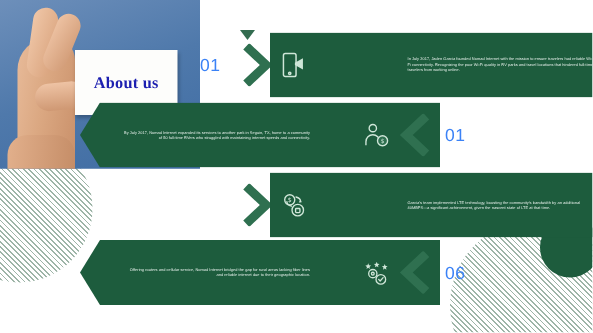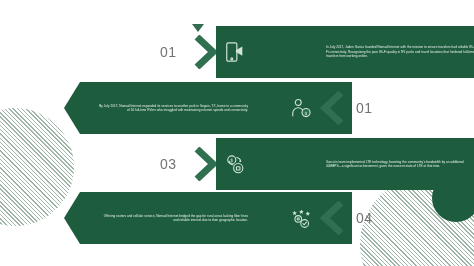--- a/index.html
+++ b/index.html
@@ -112,40 +112,52 @@
 
   .chev{
     position:absolute;top:0;height:52px;width:40px;
     display:flex;align-items:center;justify-content:center;
   }
   .chev svg{width:30px;height:34px;}
 
   .num{
     position:absolute;top:0;height:52px;
     display:flex;align-items:center;
-    color:#737373;font-size:14px;font-weight:400;letter-spacing:.5px;
+    color:#3b82f6;font-size:14px;font-weight:400;letter-spacing:.5px;
   }
 
   
   #row1{left:160px;top:26px;width:314px;}
   #row2{left:64px;top:82px;width:410px;}
   #row3{left:160px;top:138px;width:314px;}
   #row4{left:64px;top:192px;width:410px;}
 </style>
 </head>
 <body>
 
 <div class="slide">
 
   <div class="deco-hatch-bl"></div>
   <div class="deco-hatch-br"></div>
   <div class="deco-circle-br"></div>
   <div class="deco-tri-tr"></div>
   <div class="deco-diamond-l"></div>
 
+  <div class="photo-panel">
+    <div class="hand">
+      <div class="palm"></div>
+      <div class="finger f1"></div>
+      <div class="finger f2"></div>
+      <div class="finger thumb"></div>
+      <div class="wrist"></div>
+    </div>
+    <div class="card">
+      <span class="card-text">About us</span>
+    </div>
+  </div>
 
   <div class="row" id="row1">
     <div class="num" style="left:0px;">01</div>
     <div class="chev" style="left:28px;">
       <svg viewBox="0 0 30 34">
           <path d="M4 2 L20 17 L4 32" fill="none" stroke="#2f7050" stroke-width="7"></path>
         </svg>
     </div>
     <div class="arrow right dark" style="left:56px;width:258px;justify-content:flex-end;">
       <div class="arrow-text ta-left" style="width:150px;margin-right:6px;">In July 2017, Jaden Garcia founded Nomad Internet with the mission to ensure travelers had reliable Wi-Fi connectivity. Recognizing the poor Wi-Fi quality in RV parks and travel locations that hindered full-time travelers from working online.</div>
@@ -173,21 +185,20 @@
     </div>
     <div class="chev" style="left:248px;">
       <svg viewBox="0 0 30 34">
           <path d="M24 2 L8 17 L24 32" fill="none" stroke="#2f7050" stroke-width="7"></path>
         </svg>
     </div>
     <div class="num" style="left:292px;">01</div>
   </div>
 
   <div class="row" id="row3">
-    <div class="num" style="left:0px;">03</div>
     <div class="chev" style="left:28px;">
       <svg viewBox="0 0 30 34">
           <path d="M4 2 L20 17 L4 32" fill="none" stroke="#2f7050" stroke-width="7"></path>
         </svg>
     </div>
     <div class="arrow right dark" style="left:56px;width:258px;justify-content:flex-end;">
       <div class="arrow-text ta-left" style="width:150px;margin-right:6px;">Garcia's team implemented LTE technology, boosting the community's bandwidth by an additional 40MBPS—a significant achievement, given the nascent state of LTE at that time.</div>
     </div>
     <div class="icon-box" style="left:56px;">
       <svg viewBox="0 0 24 24" fill="none" stroke="#cfe6d8" stroke-width="1.2">
@@ -215,16 +226,16 @@
         <circle cx="9" cy="13" r="1.2"></circle>
         <circle cx="16" cy="18" r="4.2"></circle>
         <path d="M14.1 18 l1.3 1.4 2.6 -2.9" stroke-linecap="round" stroke-linejoin="round"></path>
       </svg>
     </div>
     <div class="chev" style="left:248px;">
       <svg viewBox="0 0 30 34">
           <path d="M24 2 L8 17 L24 32" fill="none" stroke="#2f7050" stroke-width="7"></path>
         </svg>
     </div>
-    <div class="num" style="left:292px;">04</div>
+    <div class="num" style="left:292px;">06</div>
   </div>
 
 </div>
 
 </body></html>

